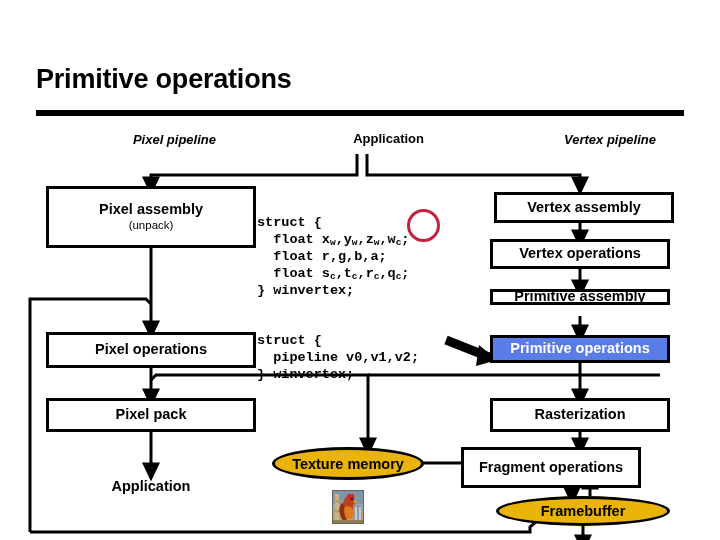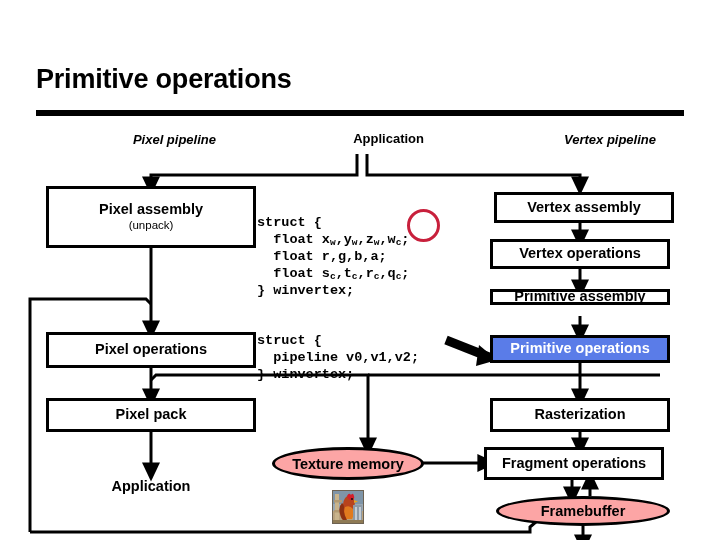--- a/index.html
+++ b/index.html
@@ -69,21 +69,21 @@
     background: #5a7ce8;
     color: #ffffff;
     border-color: #000000;
   }
 
   
   .ellipse {
     position: absolute;
     border: 3px solid #000000;
     border-radius: 50%;
-    background: #fca5a5;
+    background: #eab308;
     display: flex;
     align-items: center;
     justify-content: center;
     font-size: 14.5px;
     font-weight: bold;
     color: #000000;
     white-space: nowrap;
   }
 
   
@@ -251,21 +251,21 @@
   </div>
 
   <div class="box hl" style="left:490px; top:295px; width:180px; height:28px;">
     <span>Primitive operations</span>
   </div>
 
   <div class="box" style="left:490px; top:358px; width:180px; height:34px;">
     <span>Rasterization</span>
   </div>
 
-  <div class="box" style="left:484px; top:407px; width:180px; height:33px;">
+  <div class="box" style="left:461px; top:407px; width:180px; height:41px;">
     <span>Fragment operations</span>
   </div>
 
   <div class="ellipse" style="left:496px; top:456px; width:174px; height:30px;">
     <span>Framebuffer</span>
   </div>
 
 
   <div class="ellipse" style="left:272px; top:407px; width:152px; height:33px;">
     <span>Texture memory</span>

